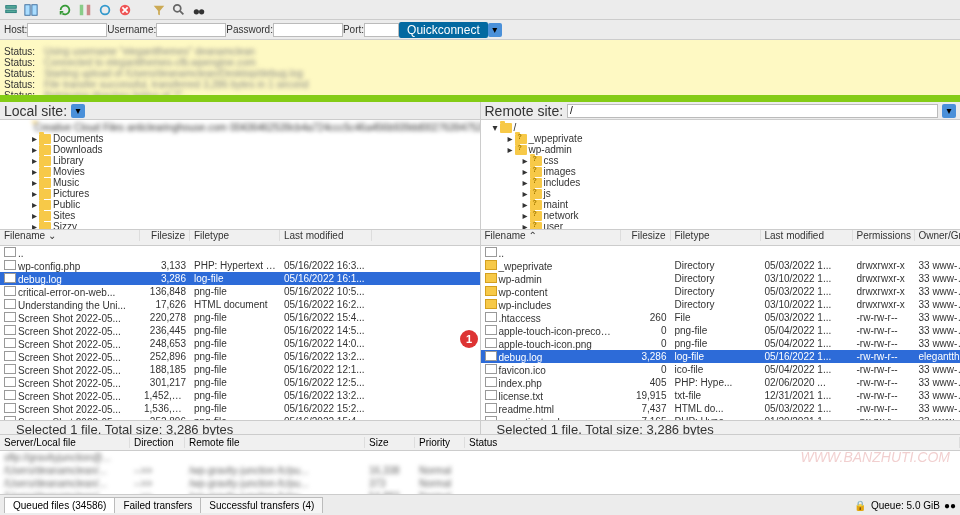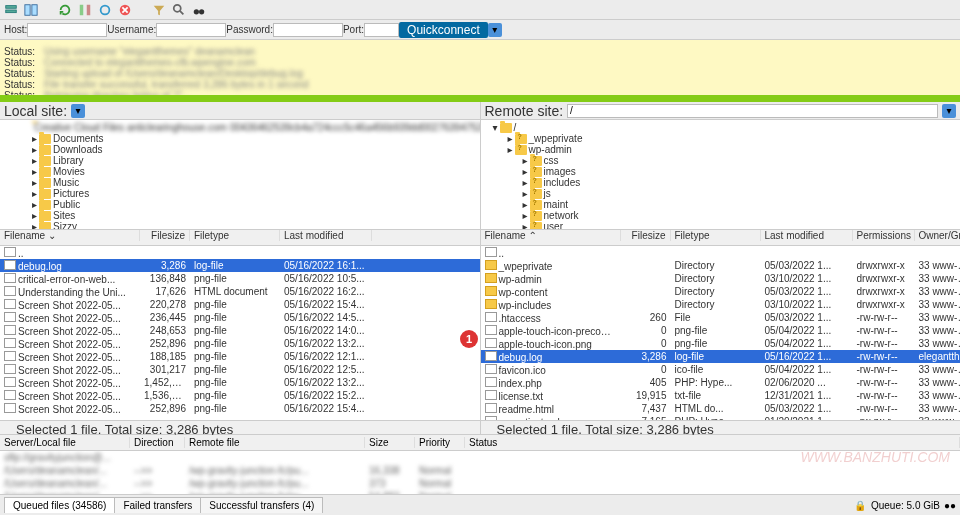--- a/index.html
+++ b/index.html
@@ -159,20 +159,26 @@
       <span class="c-type">Filetype</span>
       <span class="c-mod">Last modified</span>
     </div>
     <div class="file-list" id="local-files">
         <div class="file-row">
           <span class="c-name"><span class="file-icon"></span>..</span>
           <span class="c-size"></span>
           <span class="c-type"></span>
           <span class="c-mod"></span>
         </div>
+        <div class="file-row">
+          <span class="c-name"><span class="file-icon"></span>wp-config.php</span>
+          <span class="c-size">3,133</span>
+          <span class="c-type">PHP: Hypertext P...</span>
+          <span class="c-mod">05/16/2022 16:3...</span>
+        </div>
         <div class="file-row sel">
           <span class="c-name"><span class="file-icon"></span>debug.log</span>
           <span class="c-size">3,286</span>
           <span class="c-type">log-file</span>
           <span class="c-mod">05/16/2022 16:1...</span>
         </div>
         <div class="file-row">
           <span class="c-name"><span class="file-icon"></span>critical-error-on-web...</span>
           <span class="c-size">136,848</span>
           <span class="c-type">png-file</span>

